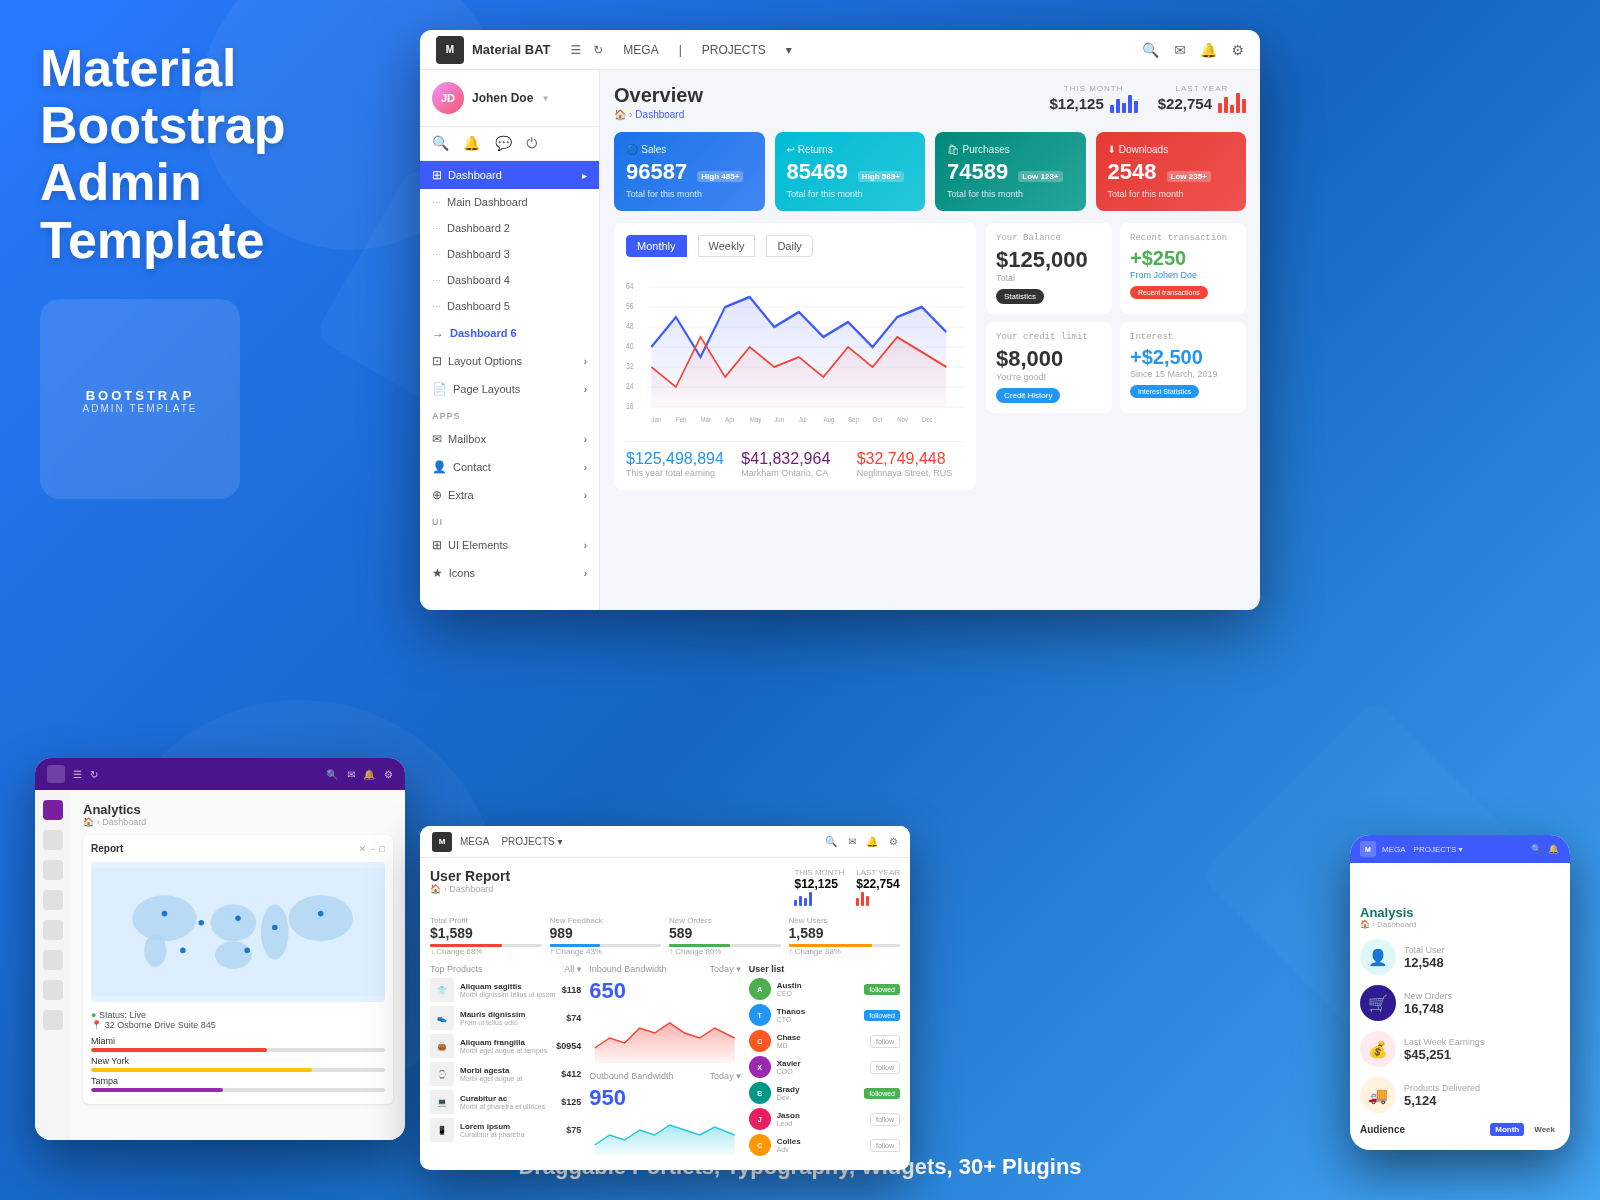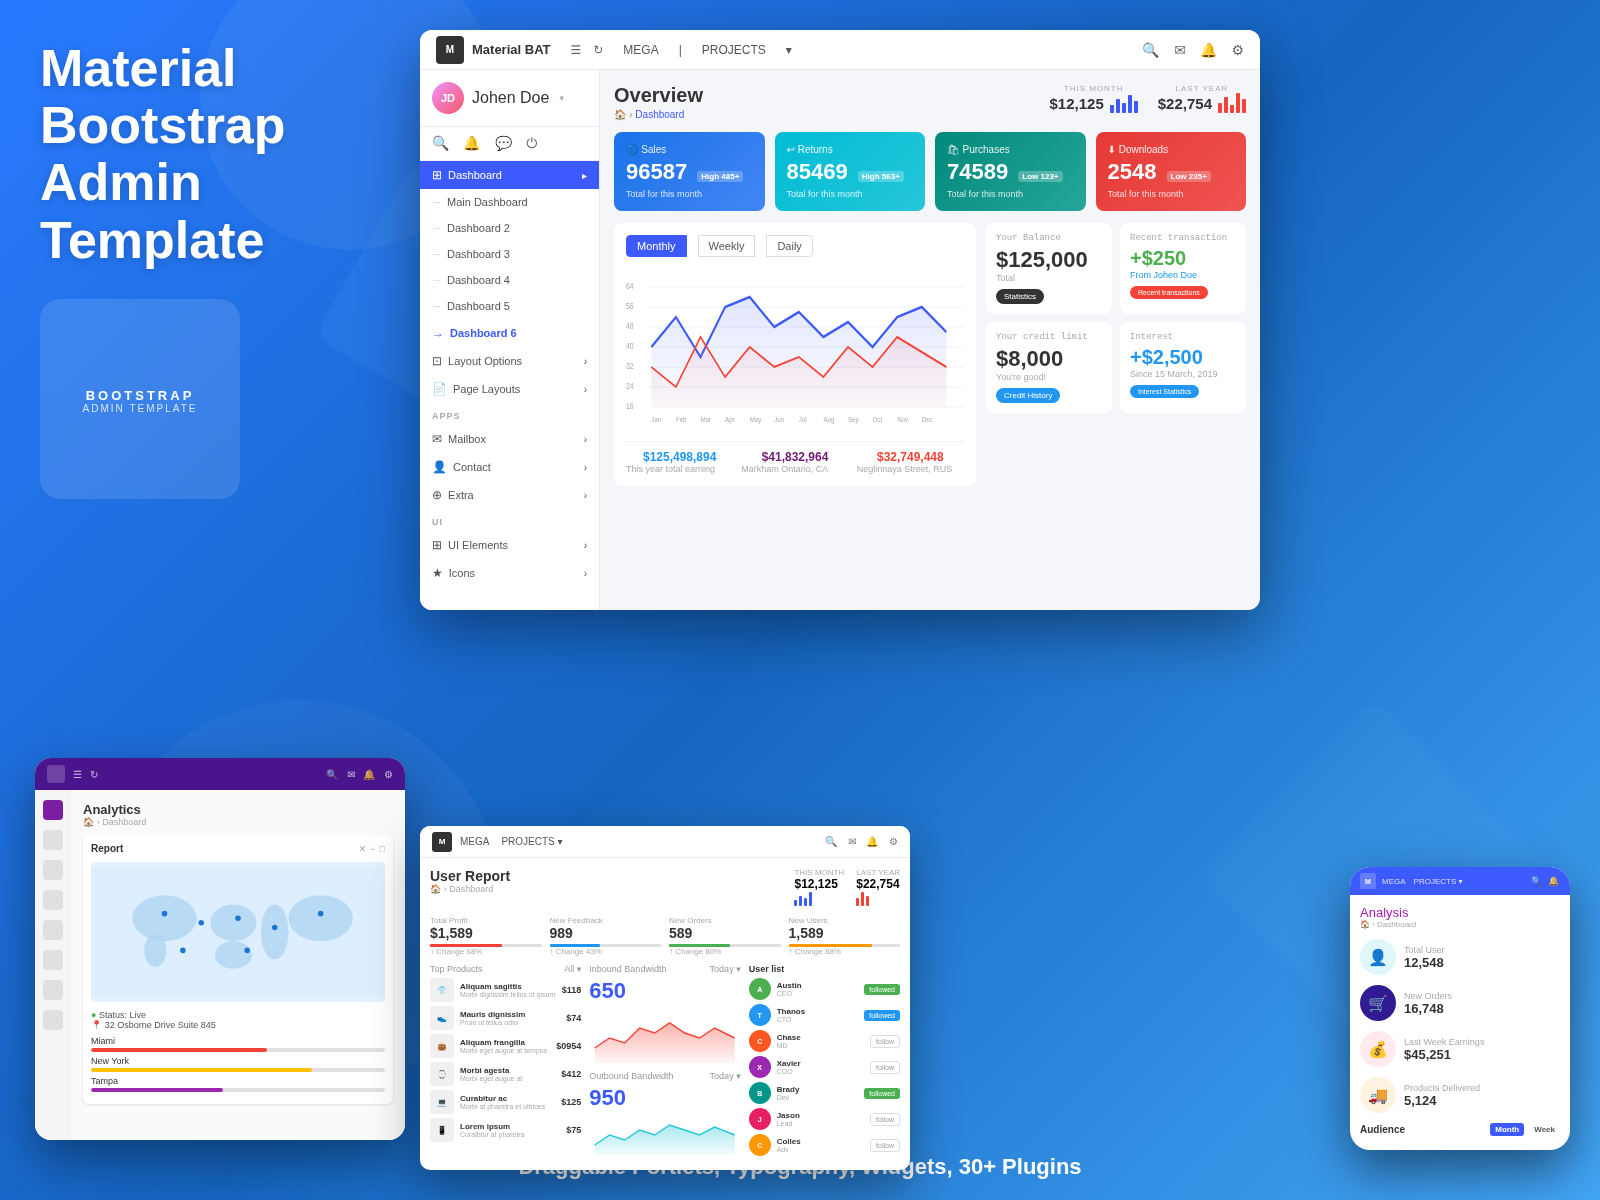--- a/index.html
+++ b/index.html
@@ -168,21 +168,21 @@
       gap: 8px;
       border-bottom: 1px solid #e8eaf0;
     }
     .user-avatar {
       width: 32px; height: 32px;
       border-radius: 50%;
       background: linear-gradient(135deg, #f093fb, #f5576c);
       display: flex; align-items: center; justify-content: center;
       color: #fff; font-size: 11px; font-weight: 700;
     }
-    .user-name { font-size: 16px; font-weight: 400; color: #333; }
+    .user-name { font-size: 12px; font-weight: 700; color: #333; }
     .sidebar-icons-row {
       display: flex; gap: 14px;
       padding: 8px 12px;
       border-bottom: 1px solid #f0f0f0;
       color: #666; font-size: 14px;
     }
     .sidebar-menu { font-size: 11px; }
     .sidebar-item {
       padding: 7px 12px;
       display: flex; align-items: center;
@@ -317,23 +317,22 @@
     .chart-footer {
       display: grid;
       grid-template-columns: repeat(3, 1fr);
       gap: 8px;
       margin-top: 10px;
       border-top: 1px solid #f0f0f0;
       padding-top: 8px;
     }
     .chart-footer-item {}
     .chart-footer-value {
-      font-size: 12px; font-weight: 700;
+      font-size: 16px; font-weight: 400;
       color: #333;
-      text-align: center;
     }
     .chart-footer-value.green { color: #2196f3; }
     .chart-footer-value.blue { color: #701a75; }
     .chart-footer-value.red { color: #f44336; }
     .chart-footer-label { font-size: 9px; color: #aaa; }
 
     
     .right-panel {
       display: flex; flex-direction: column; gap: 8px;
     }
@@ -570,21 +569,21 @@
       width: 16px; height: 16px;
       background: rgba(255,255,255,0.2);
       border-radius: 2px;
       font-size: 7px; color: #fff;
       display: flex; align-items: center; justify-content: center; font-weight: 900;
     }
     .phone-nav { display: flex; gap: 8px; font-size: 8px; color: rgba(255,255,255,0.8); }
     .phone-right { margin-left: auto; display: flex; gap: 6px; color: rgba(255,255,255,0.8); font-size: 9px; }
 
     .phone-body { padding: 10px; }
-    .phone-title { font-size: 13px; font-weight: 400; color: #a21caf; }
+    .phone-title { font-size: 13px; font-weight: 700; color: #0f766e; margin-top: 32px; }
     .phone-breadcrumb { font-size: 8px; color: #aaa; margin-bottom: 10px; }
 
     .phone-stat-item {
       display: flex; align-items: center; gap: 8px;
       margin-bottom: 10px;
     }
     .phone-stat-icon {
       width: 36px; height: 36px;
       border-radius: 50%;
       display: flex; align-items: center; justify-content: center;

